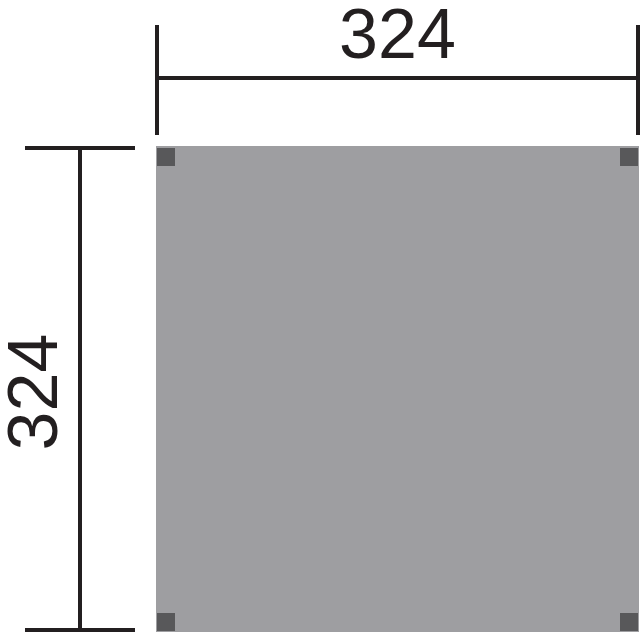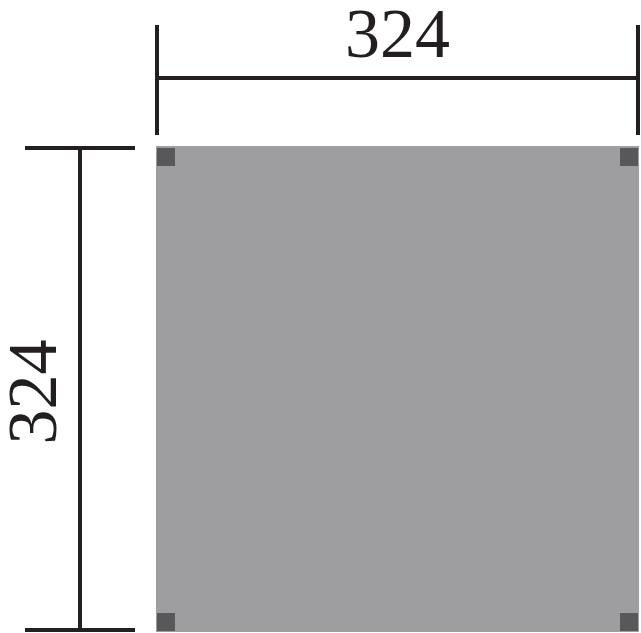--- a/index.html
+++ b/index.html
@@ -9,21 +9,21 @@
     --bg: #FFFFFF;
   }
   * { margin: 0; padding: 0; box-sizing: border-box; }
   html, body { background: #fff; }
   .canvas {
     position: relative;
     width: 641px;
     height: 633px;
     background: var(--bg);
     overflow: hidden;
-    font-family: Liberation Serif, serif;
+    font-family: Liberation Sans, sans-serif;
     color: var(--line);
   }
 
   
   .plan-area {
     position: absolute;
     left: 156px; top: 146px;
     width: 483px; height: 486px;
     background: var(--panel);
   }

